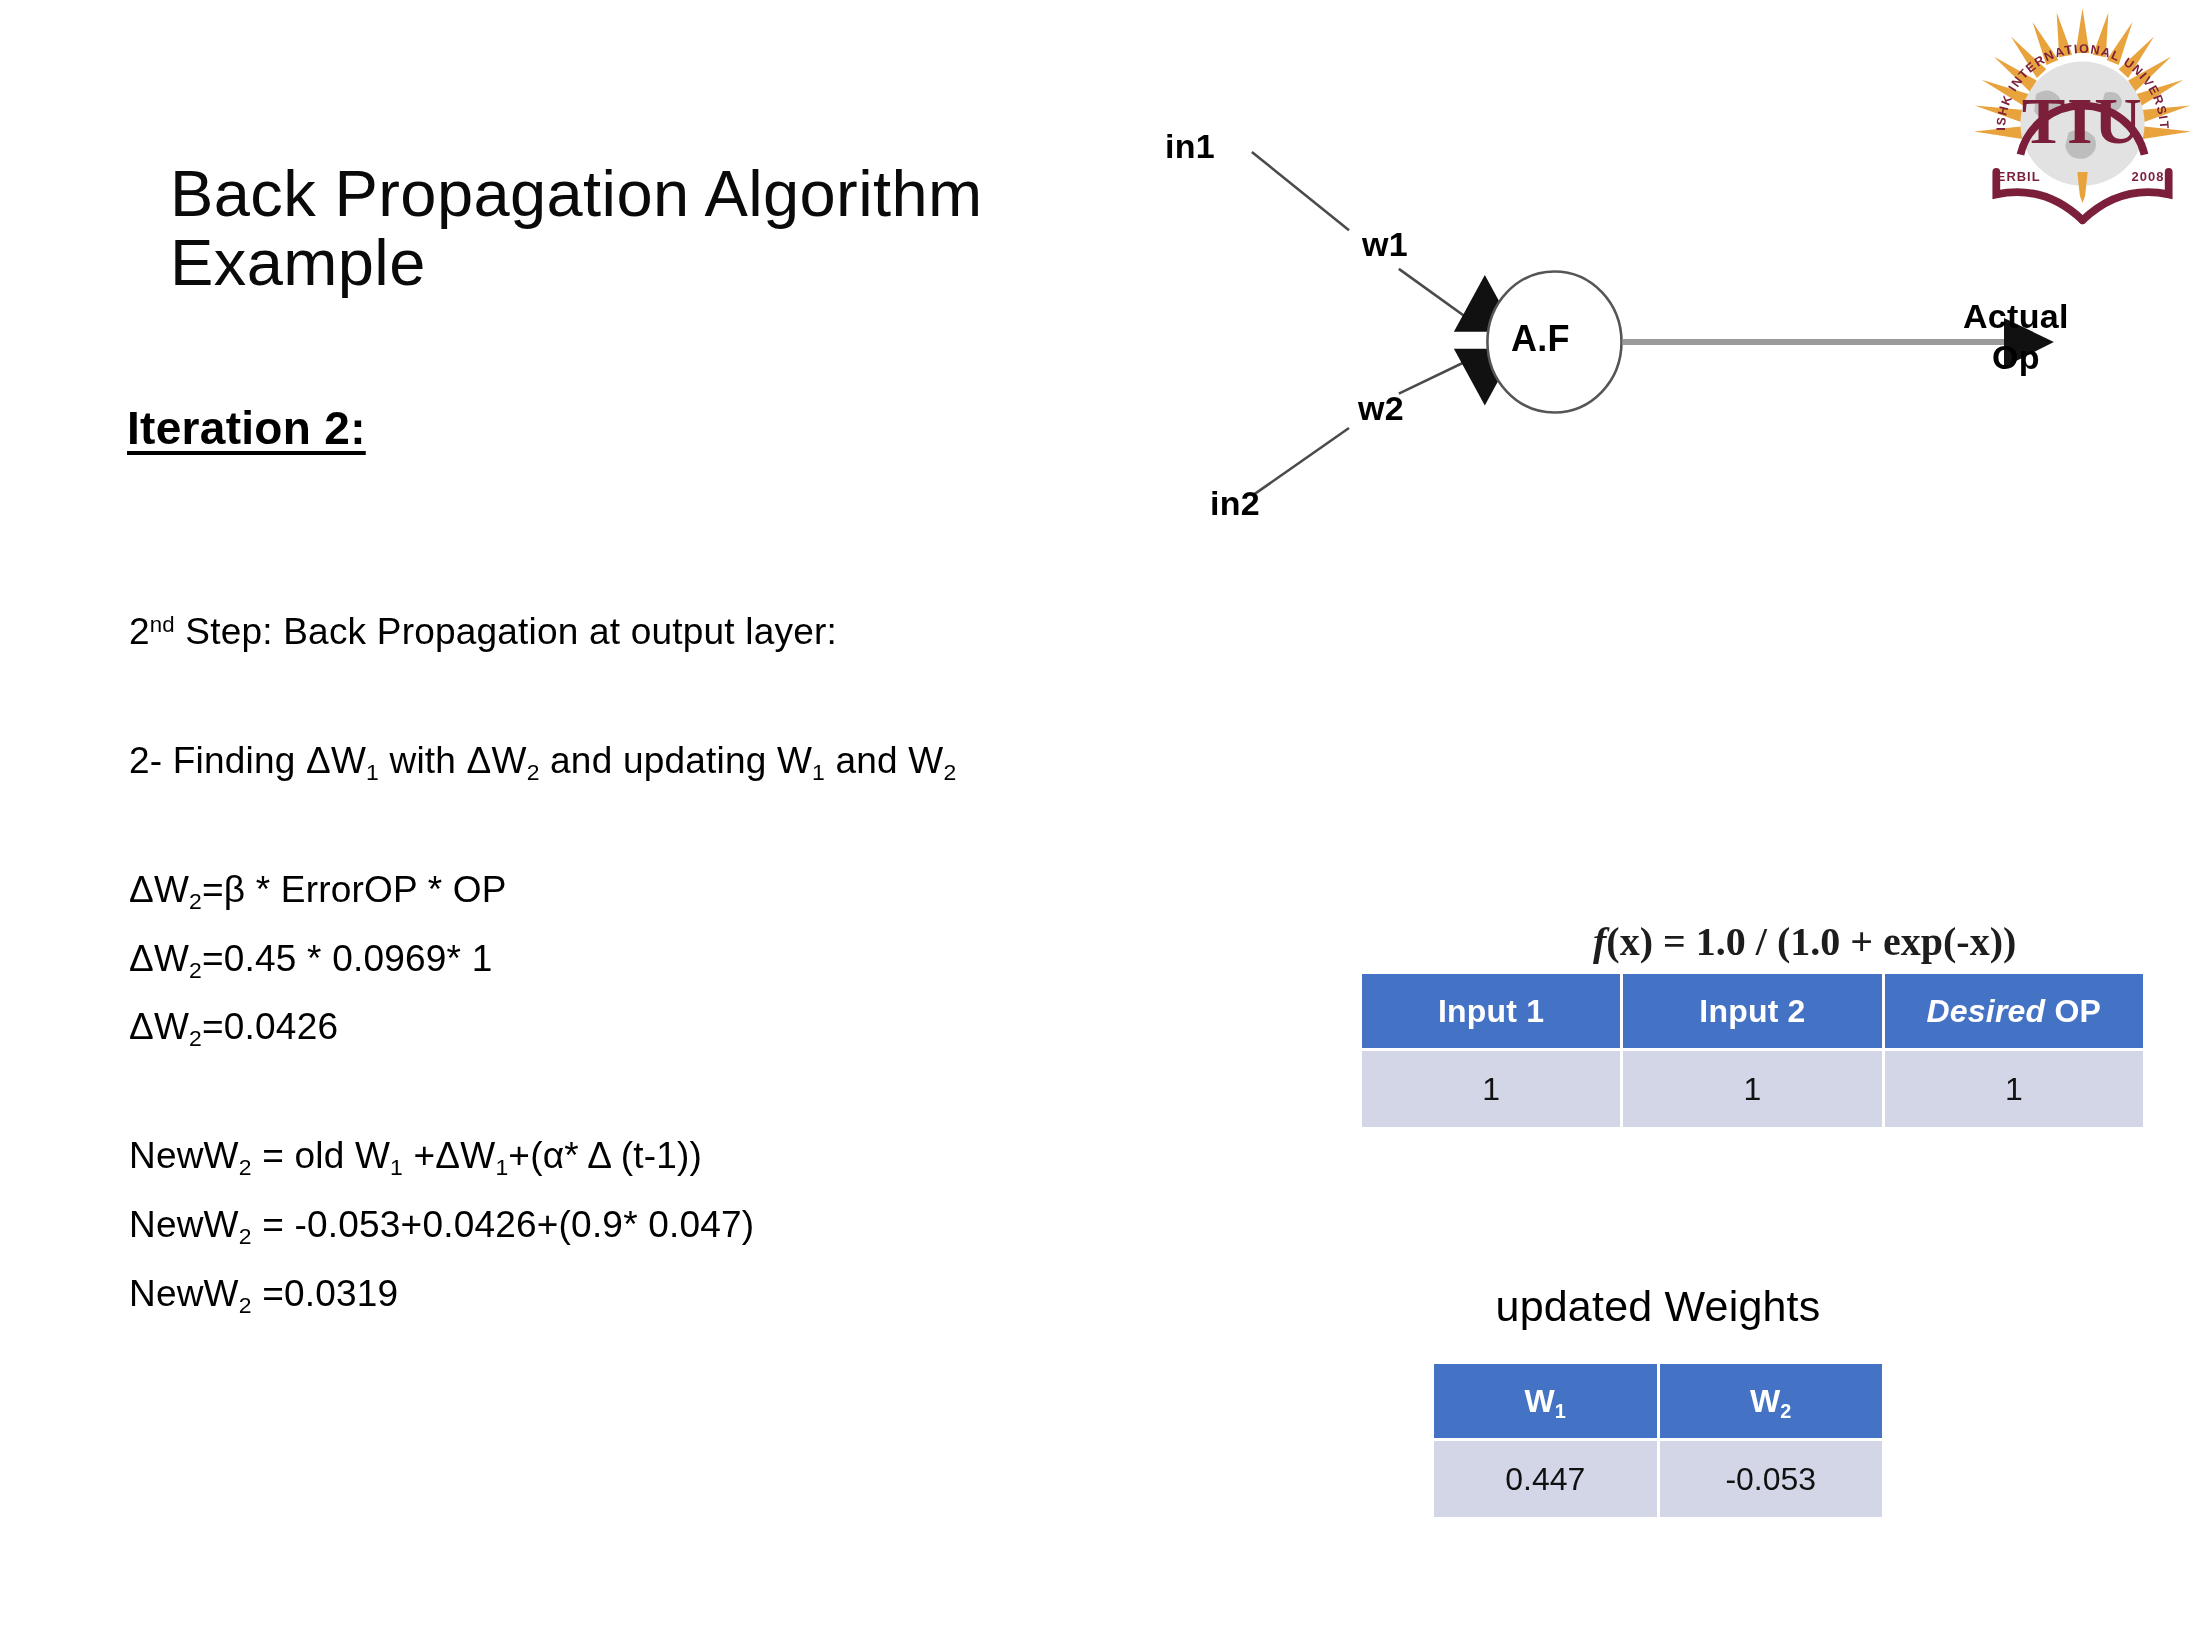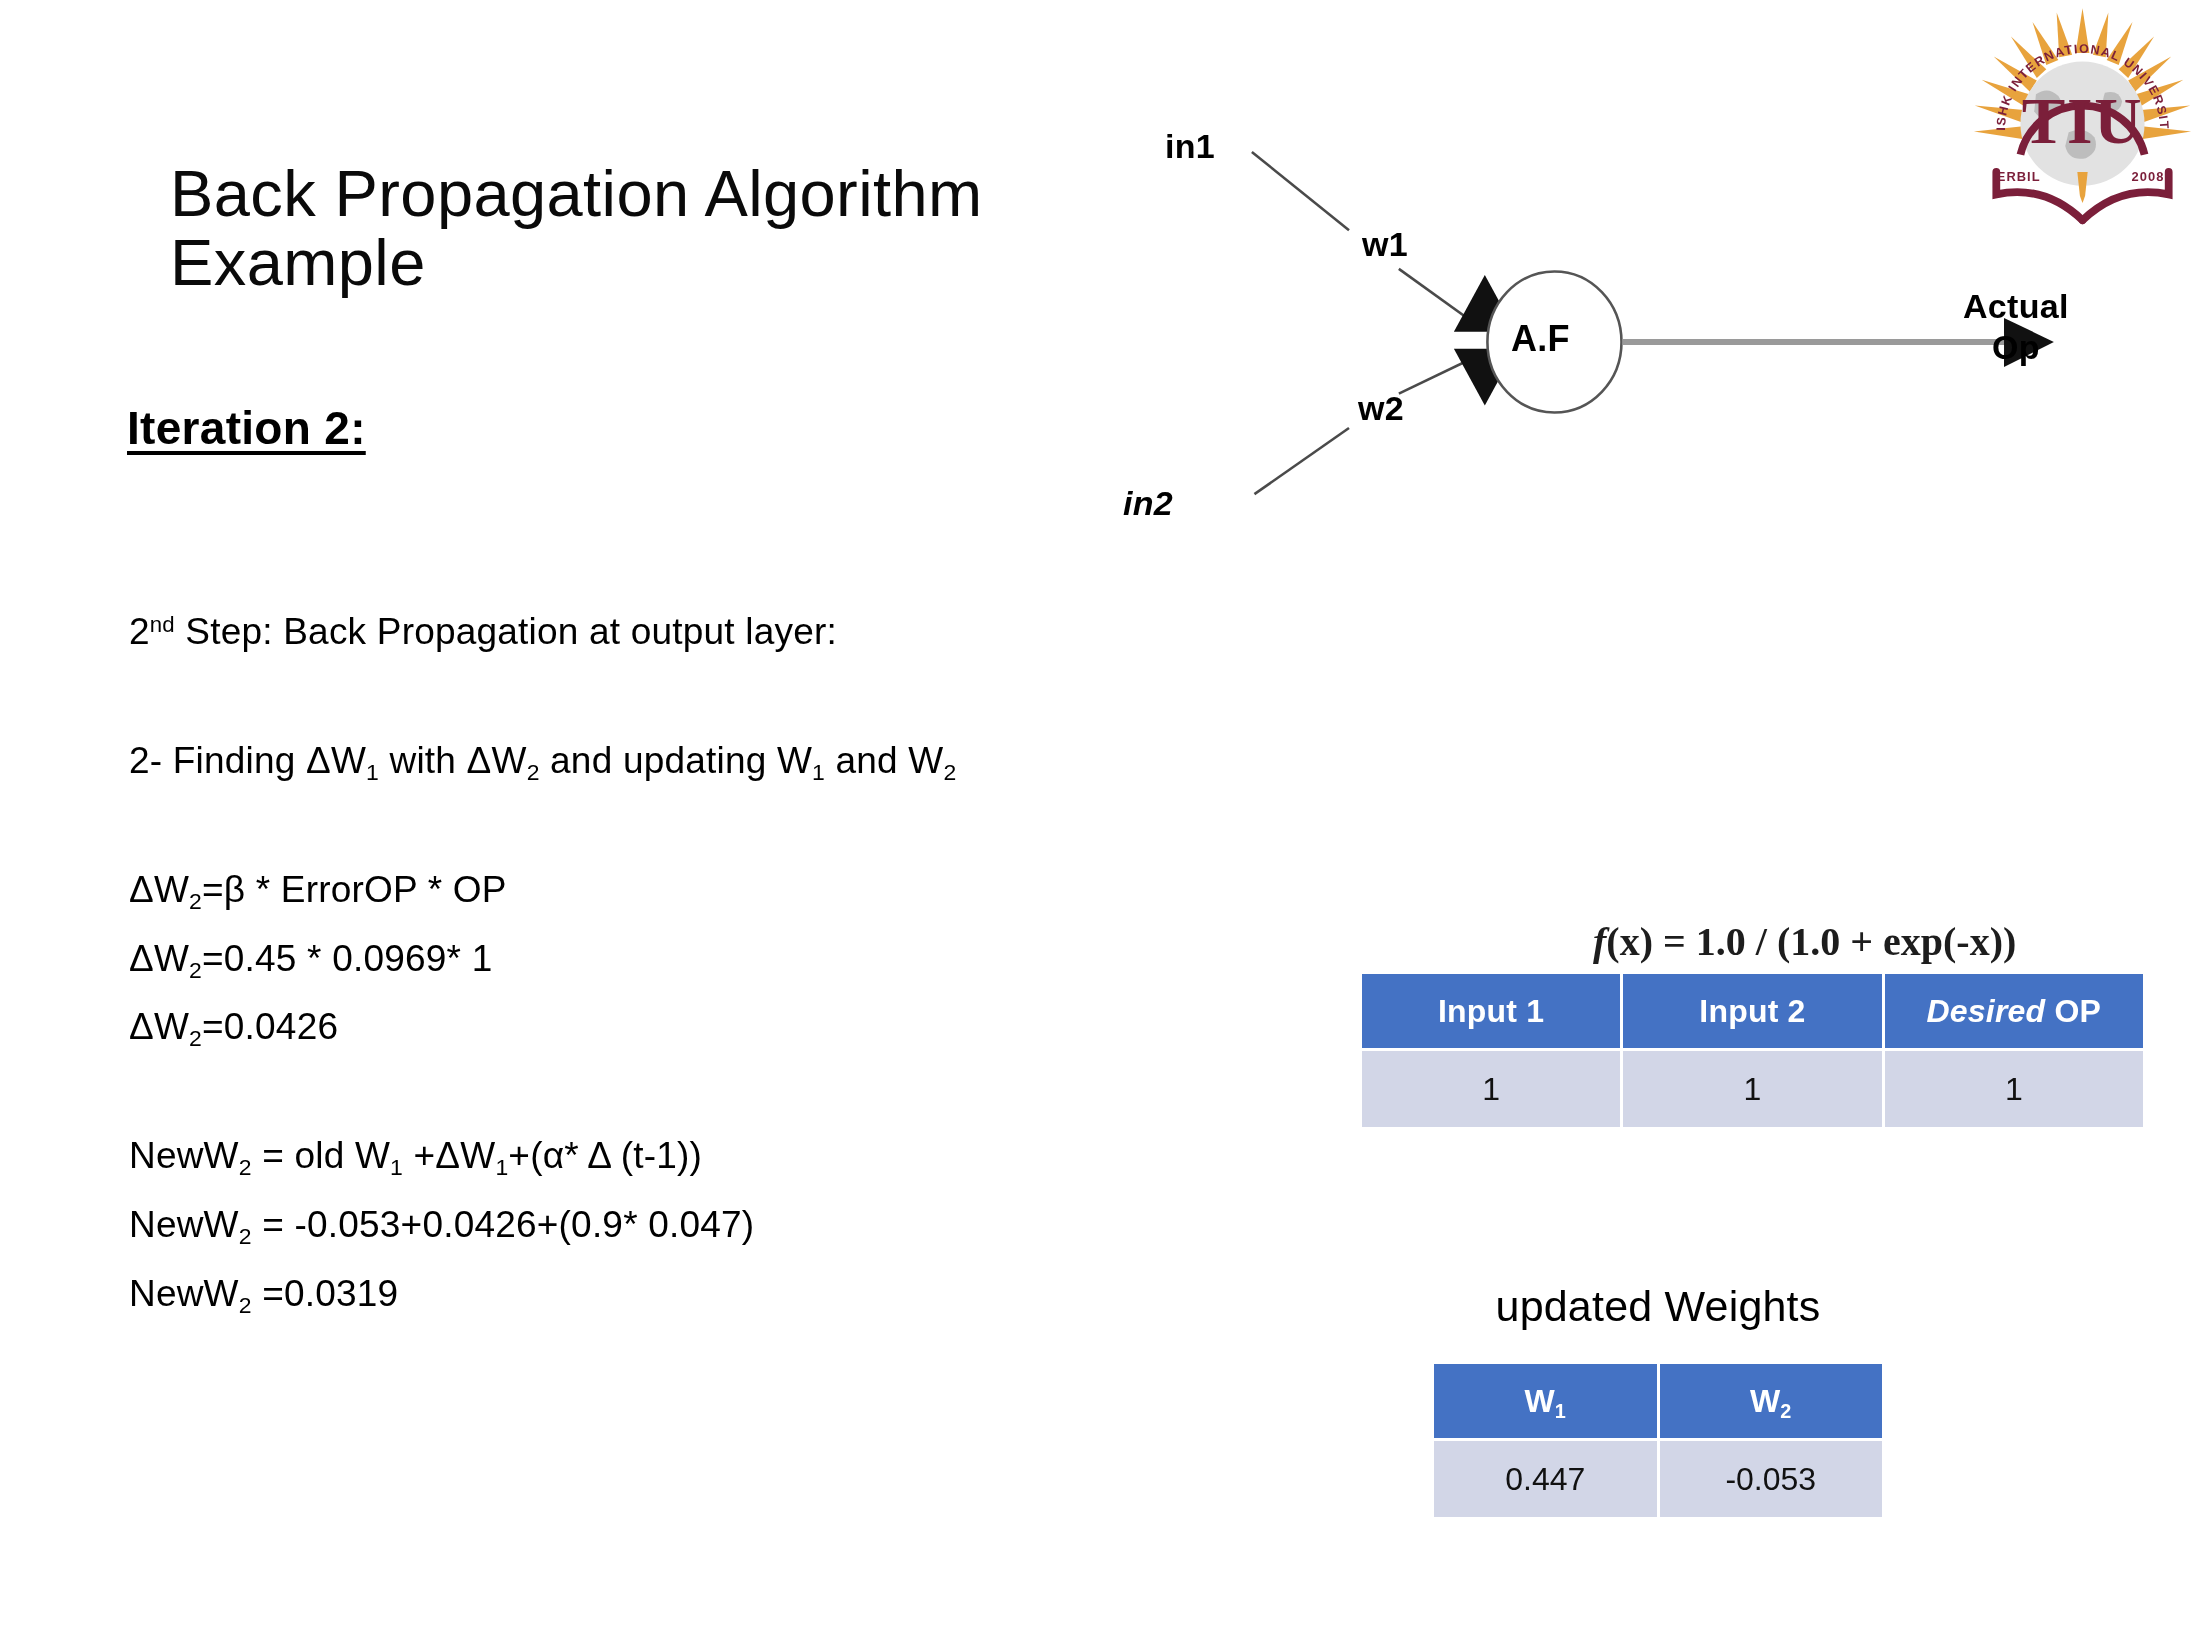--- a/index.html
+++ b/index.html
@@ -82,27 +82,27 @@
   .dlabel {
     position: absolute;
     font-size: 34px;
     font-weight: bold;
     letter-spacing: 0.3px;
     white-space: nowrap;
   }
   .lab-in1 { left: 1165px; top: 127px; }
   .lab-w1  { left: 1362px; top: 225px; }
   .lab-w2  { left: 1358px; top: 389px; }
-  .lab-in2 { left: 1123px; top: 484px; font-style: italic; }
+  .lab-in2 { left: 1210px; top: 484px; }
   .lab-af  {
     left: 1511px; top: 318px;
     font-size: 36px;
   }
   .lab-actual {
-    left: 1963px; top: 286px;
+    left: 1963px; top: 296px;
     text-align: center;
     line-height: 1.22;
   }
 
   
   .formula-block {
     position: absolute;
     left: 1575px;
     top: 704px;
     font-family: "Liberation Serif", serif;

